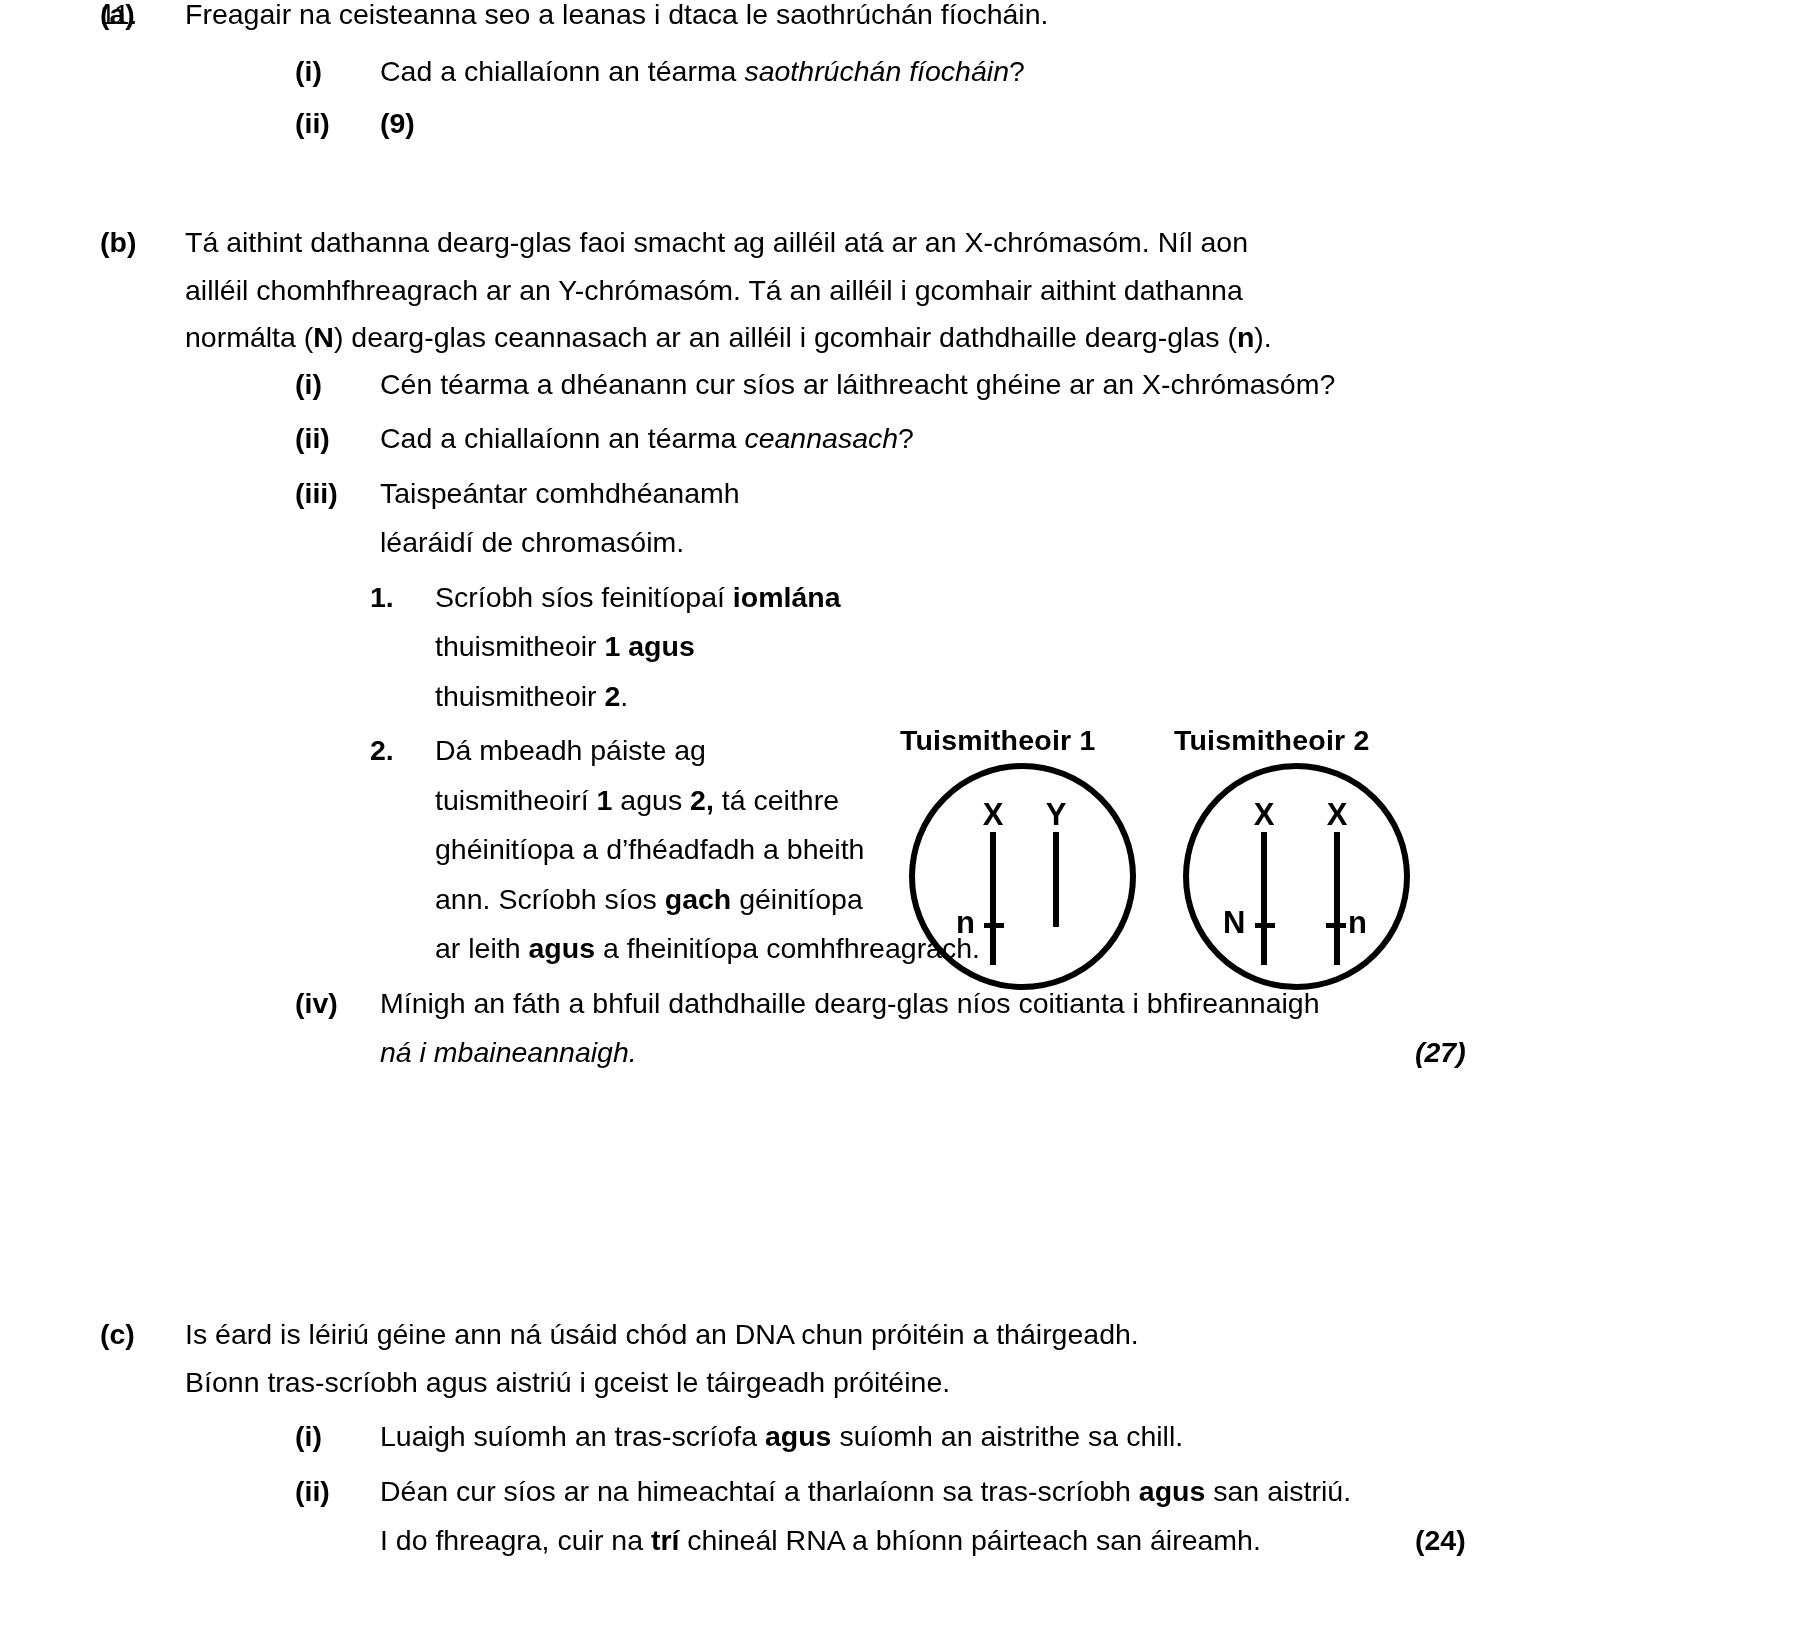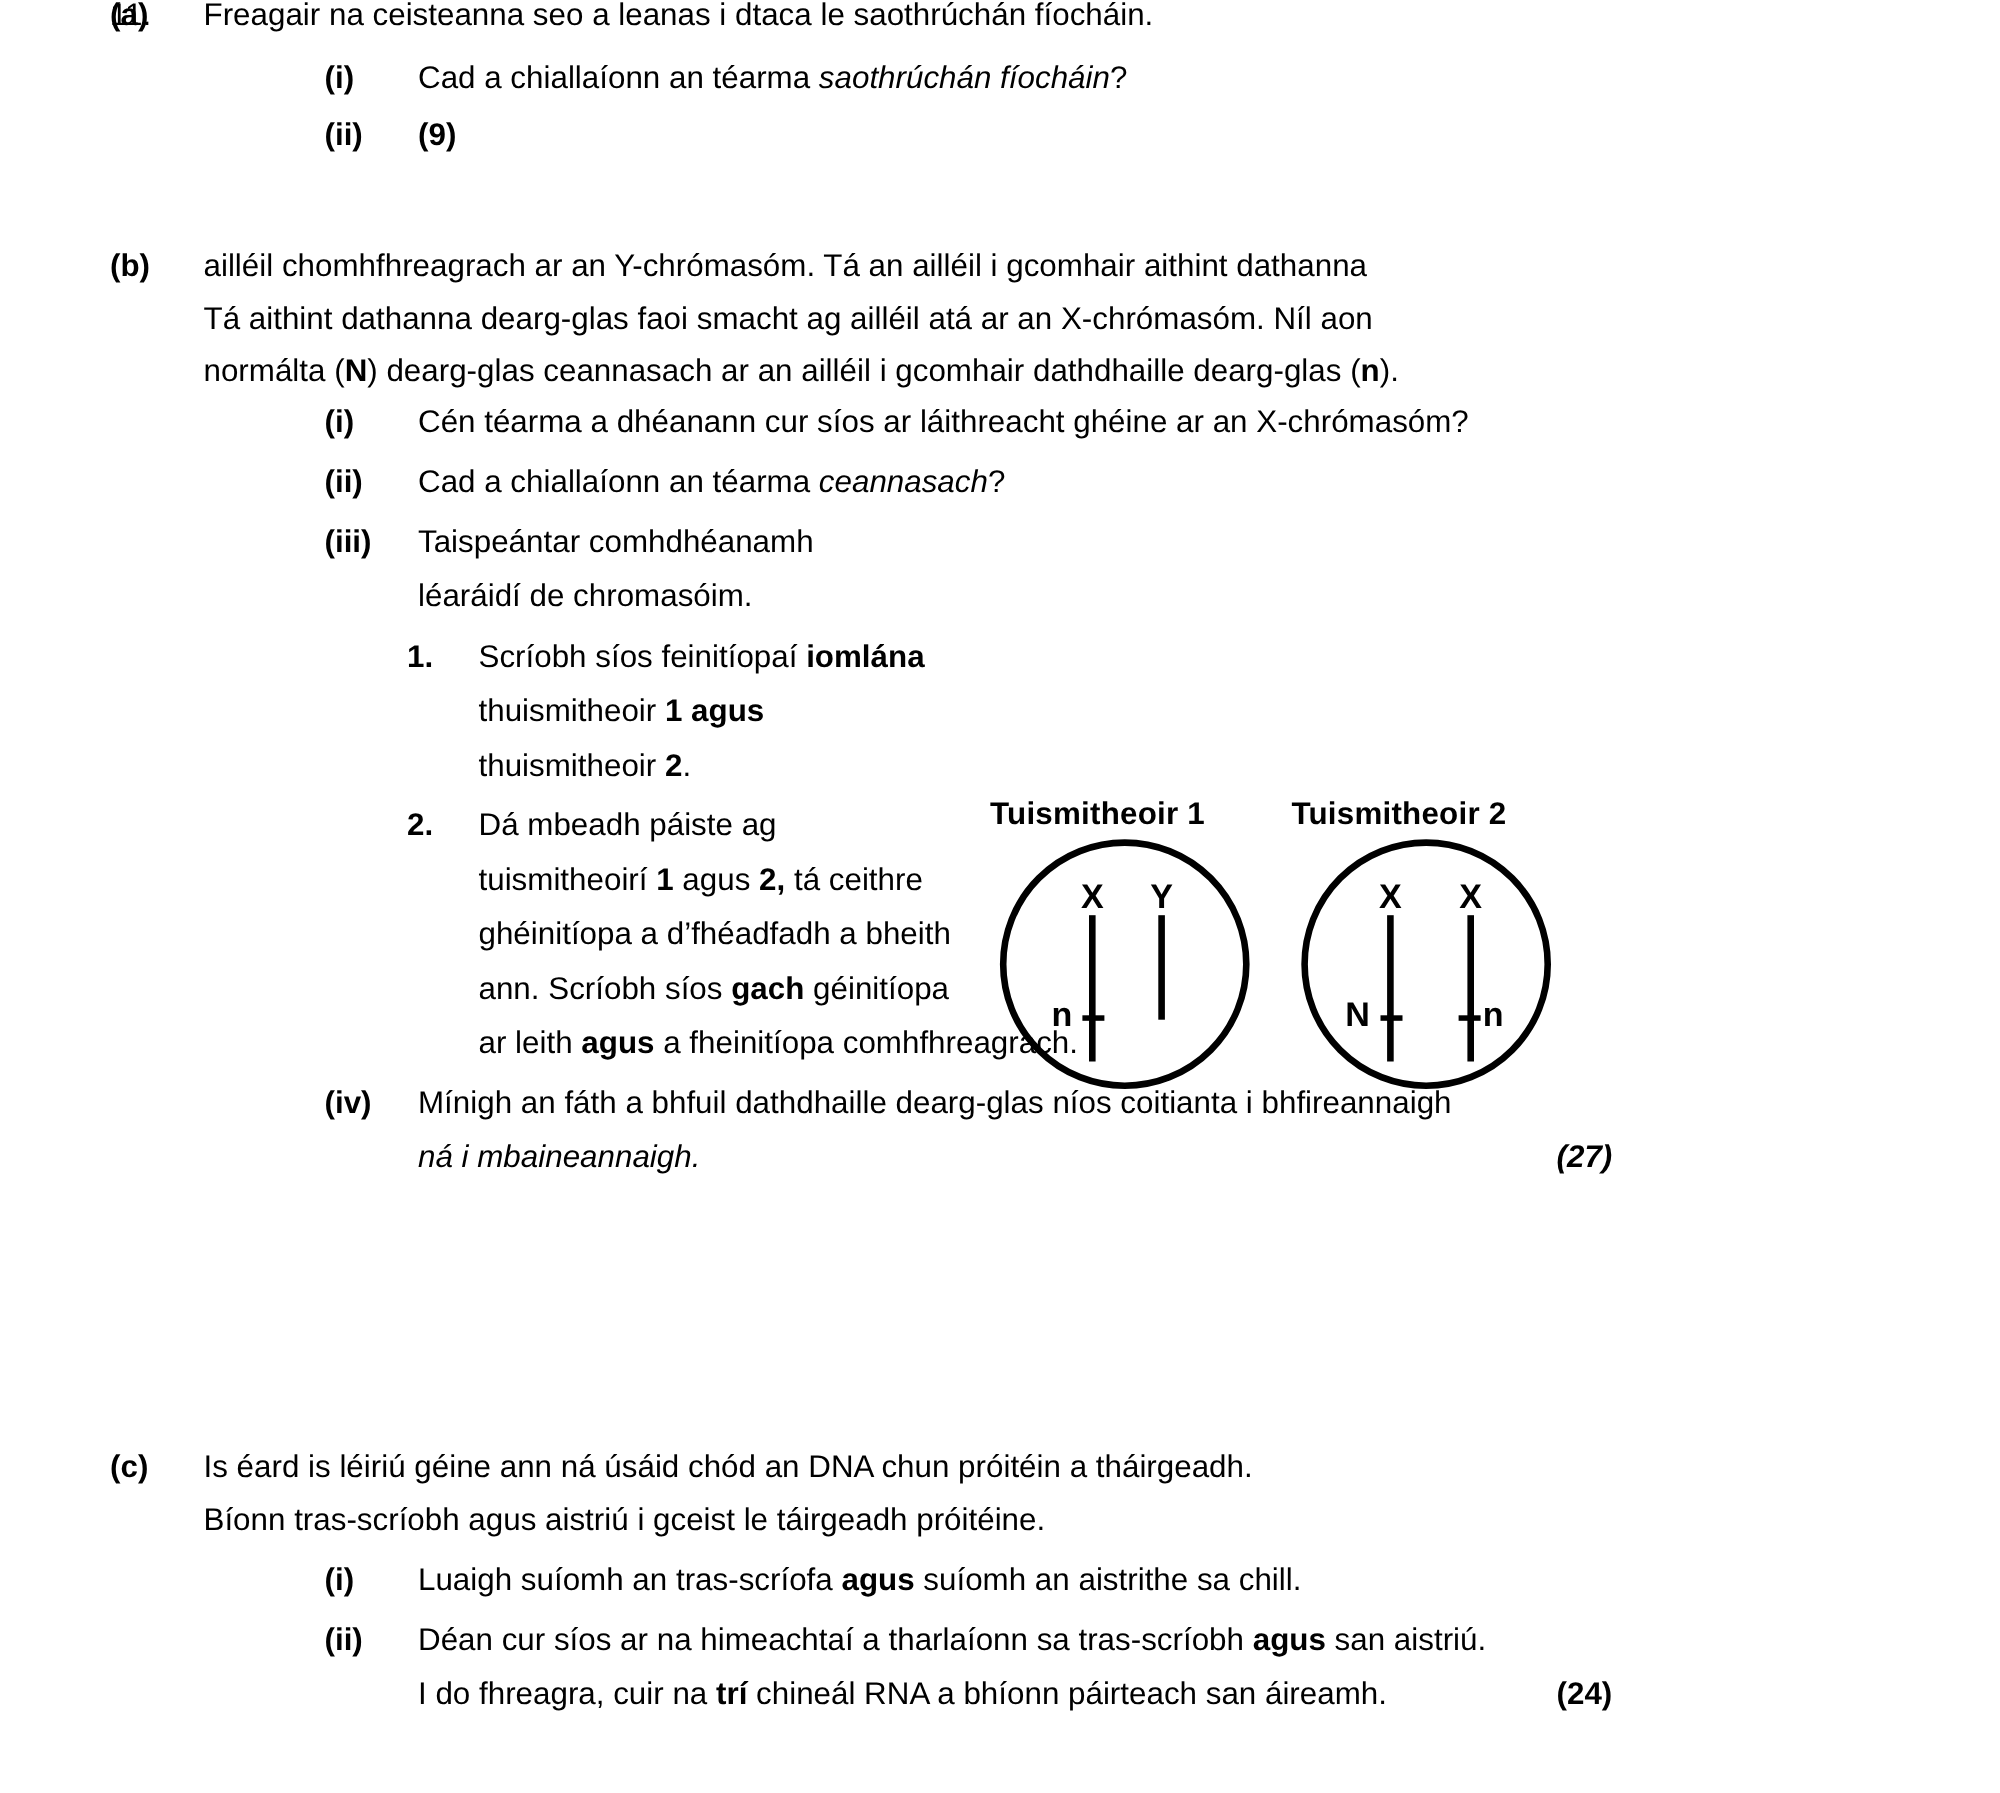--- a/index.html
+++ b/index.html
@@ -131,22 +131,22 @@
     </div>
 
   </div>
 
   <div class="blk" id="block-b">
 
     <div class="row">
       <div class="col-qnum"></div>
       <div class="col-part">(b)</div>
       <div class="col-text para-body">
+        <div class="line">Tá aithint dathanna dearg-glas faoi smacht ag ailléil atá ar an X-chrómasóm.  Níl aon</div>
         <div class="line">ailléil chomhfhreagrach ar an Y-chrómasóm. Tá an ailléil i gcomhair aithint dathanna</div>
-        <div class="line">Tá aithint dathanna dearg-glas faoi smacht ag ailléil atá ar an X-chrómasóm.  Níl aon</div>
         <div class="line"><span>normálta (</span><b>N</b><span>) dearg-glas ceannasach ar an ailléil i gcomhair dathdhaille dearg-glas (</span><b>n</b><span>).</span></div>
       </div>
     </div>
 
     <div class="row indent-rom" style="margin-top:18px;">
       <div class="col-rom">(i)</div>
       <div class="col-text">Cén téarma a dhéanann cur síos ar láithreacht ghéine ar an X-chrómasóm?</div>
     </div>
 
     <div class="row indent-rom" style="margin-top:26px;">

